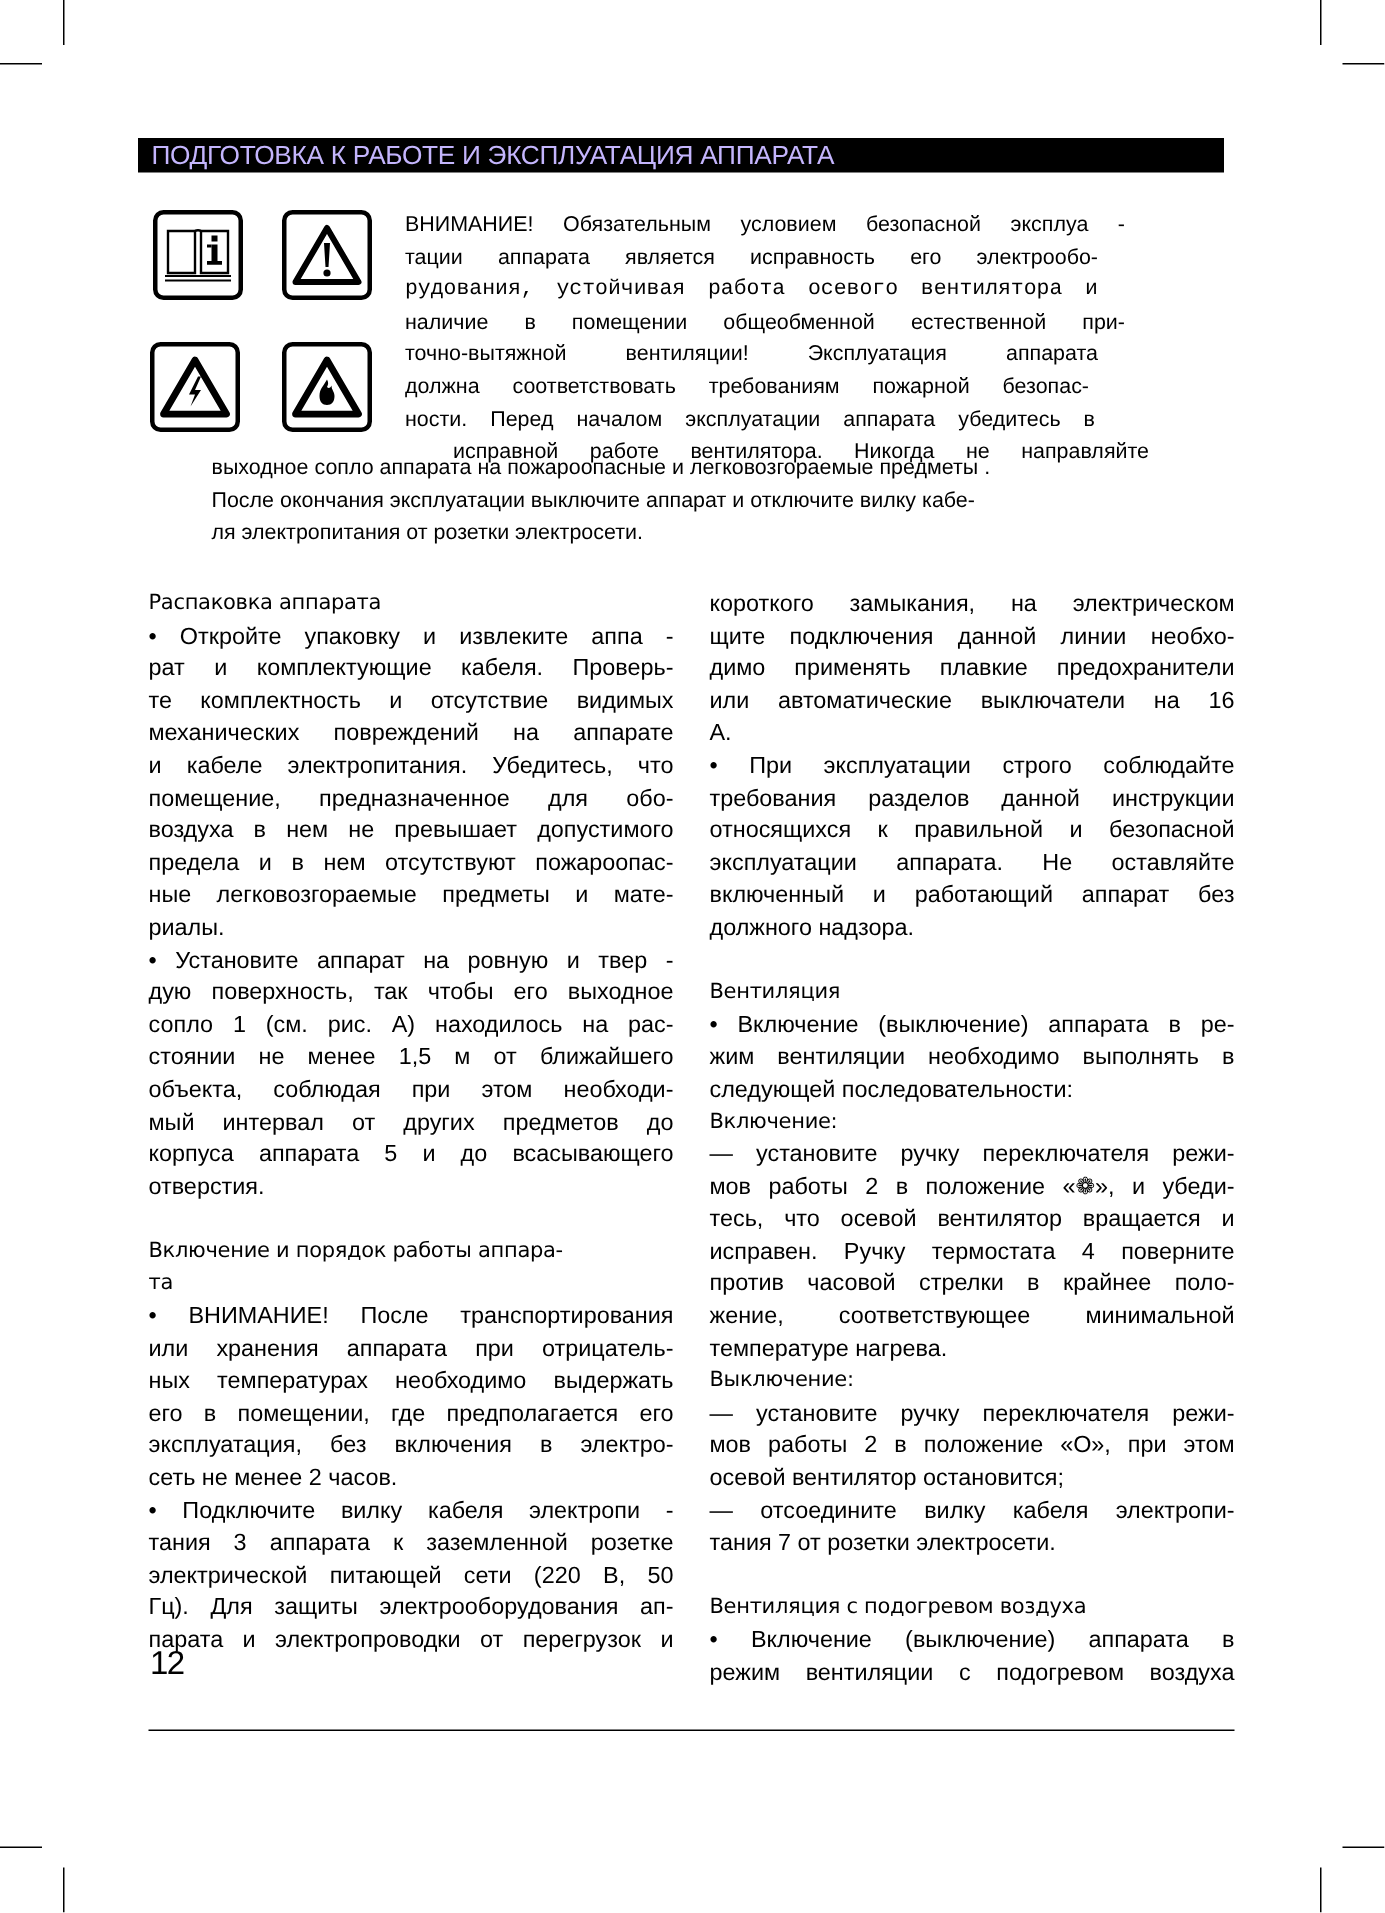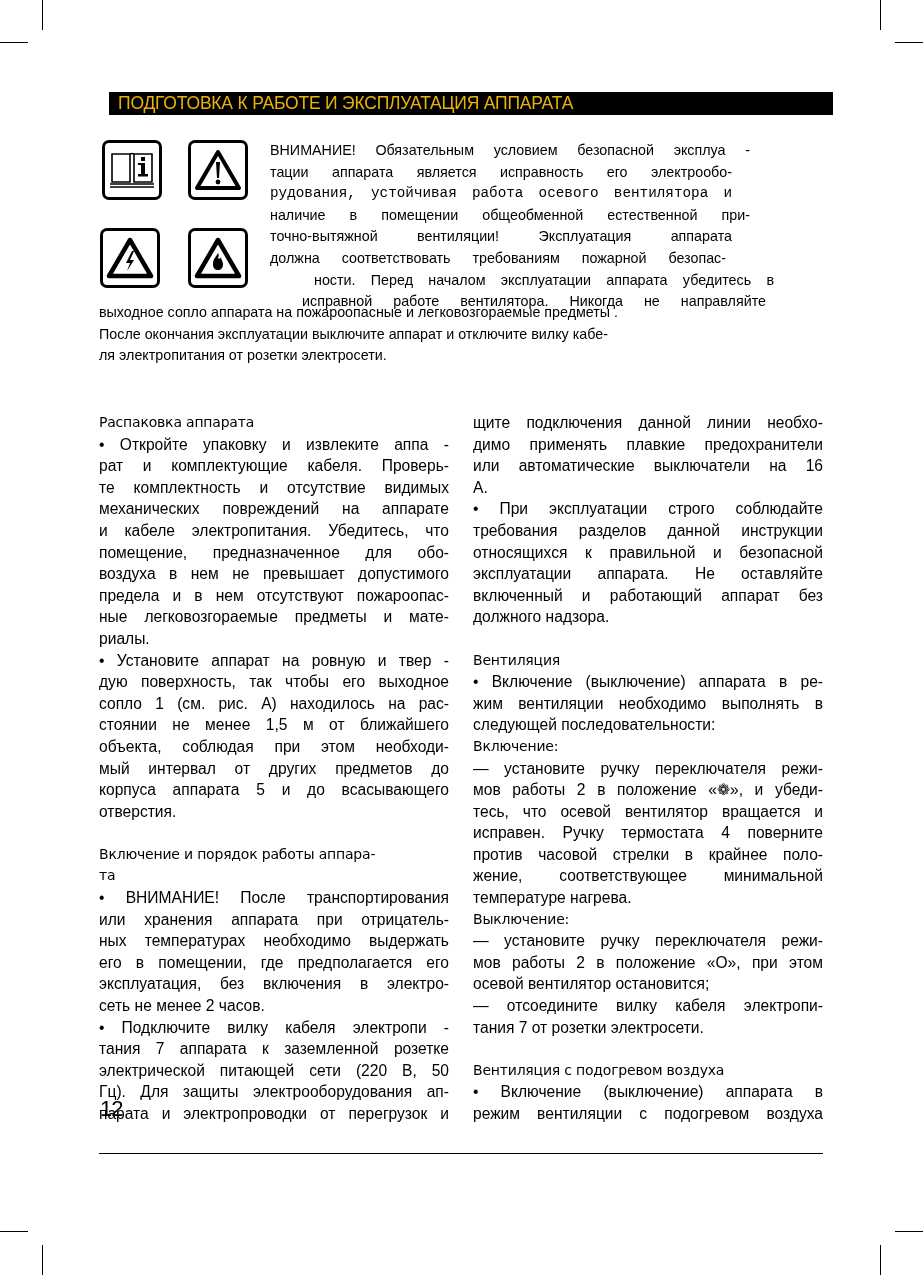--- a/index.html
+++ b/index.html
@@ -1,42 +1,42 @@
 <!DOCTYPE html>
 <html><head>
 <meta charset="utf-8">
 <style>
   html, body { margin: 0; padding: 0; background: #ffffff; }
   body { width: 923px; height: 1275px; position: relative; overflow: hidden; color: #000; }
   .crop { position: absolute; background: #000; }
   .header-bar {
-    position: absolute; left: 109px; top: 92px; width: 724px; height: 23px;
-    background: #000; color: #eab308;
+    position: absolute; left: 92px; top: 92px; width: 724px; height: 23px;
+    background: #000; color: #c4b5fd;
     font-family: "Liberation Sans", sans-serif; font-size: 17.5px;
     line-height: 23px; padding-left: 9px; box-sizing: border-box;
     letter-spacing: -0.2px; transform-origin: left; 
   }
   .icon-box {
     position: absolute; width: 60px; height: 60px;
     border: 3px solid #000; border-radius: 7px; box-sizing: border-box;
     display: flex; align-items: center; justify-content: center;
   }
   .warn-text {
     position: absolute; left: 270px; top: 140px; width: 480px;
     font-family: "Liberation Sans", sans-serif; font-size: 14.3px;
     line-height: 21.6px; text-align: justify;
   }
   .warn-text .line { display: block; white-space: nowrap; text-align-last: justify; }
   .warn-cont {
     position: absolute; left: 99px; top: 302px; width: 640px;
     font-family: "Liberation Sans", sans-serif; font-size: 14.3px; line-height: 21.6px;
   }
-  .warn-cont .line { display: block; white-space: nowrap; }
+  .warn-cont .line { display: block; white-space: nowrap; margin-left: 42px; }
   .col {
-    position: absolute; top: 412px; width: 350px;
+    position: absolute; top: 392px; width: 350px;
     font-family: "Liberation Sans", sans-serif; font-size: 15.6px; line-height: 21.6px;
   }
   .col-left { left: 99px; }
   .col-right { left: 473px; }
   .col .l { display: block; white-space: nowrap; text-align: justify; text-align-last: justify; }
   .col .l.last { text-align-last: left; }
   .col .head { display: block; font-size: 14px; font-family: "DejaVu Sans", sans-serif; letter-spacing: -0.2px; white-space: nowrap; }
   .gap { display: block; height: 21.6px; }
   .footer-rule { position: absolute; left: 99px; top: 1153px; width: 724px; height: 1.3px; background: #000; }
   .page-num {
@@ -91,21 +91,21 @@
   </svg>
 </div>
 
 <div class="warn-text">
   <span class="line">ВНИМАНИЕ! Обязательным условием безопасной эксплуа -</span>
   <span class="line" style="width:462px;">тации аппарата является исправность его электрообо-</span>
   <span class="line" style="width:462px;font-family:Liberation Mono, monospace;">рудования, устойчивая работа осевого вентилятора и</span>
   <span class="line">наличие в помещении общеобменной естественной при-</span>
   <span class="line" style="width:462px;">точно-вытяжной вентиляции! Эксплуатация аппарата</span>
   <span class="line" style="width:456px;">должна соответствовать требованиям пожарной безопас-</span>
-  <span class="line" style="width:460px;margin-left:44px;">ности. Перед началом эксплуатации аппарата убедитесь в</span>
+  <span class="line" style="width:460px;">ности. Перед началом эксплуатации аппарата убедитесь в</span>
   <span class="line" style="width:464px;margin-left:32px;">исправной работе вентилятора. Никогда не направляйте</span>
 </div>
 <div class="warn-cont">
   <span class="line">выходное сопло аппарата на пожароопасные и легковозгораемые предметы .</span>
   <span class="line">После окончания эксплуатации выключите аппарат и отключите вилку кабе-</span>
   <span class="line">ля электропитания от розетки электросети.</span>
 </div>
 
 <div class="col col-left">
   <span class="head">Распаковка аппарата</span>
@@ -130,27 +130,28 @@
   <span class="gap"></span>
   <span class="head">Включение и порядок работы аппара-</span>
   <span class="head">та</span>
   <span class="l">• ВНИМАНИЕ!   После транспортирования</span>
   <span class="l">или хранения аппарата при отрицатель-</span>
   <span class="l">ных температурах необходимо выдержать</span>
   <span class="l">его в помещении, где предполагается его</span>
   <span class="l">эксплуатация, без включения в электро-</span>
   <span class="l last">сеть не менее 2 часов.</span>
   <span class="l">• Подключите вилку кабеля электропи -</span>
-  <span class="l">тания 7 аппарата к заземленной розетке</span>
+  <span class="l">тания 3 аппарата к заземленной розетке</span>
   <span class="l">электрической питающей сети (220 В, 50</span>
   <span class="l">Гц). Для защиты электрооборудования ап-</span>
   <span class="l">парата и электропроводки от перегрузок и</span>
 </div>
 
 <div class="col col-right">
+  <span class="l">короткого замыкания, на электрическом</span>
   <span class="l">щите подключения данной линии необхо-</span>
   <span class="l">димо применять плавкие предохранители</span>
   <span class="l">или автоматические выключатели на 16</span>
   <span class="l last">А.</span>
   <span class="l">• При эксплуатации строго соблюдайте</span>
   <span class="l">требования разделов данной инструкции</span>
   <span class="l">относящихся к правильной и безопасной</span>
   <span class="l">эксплуатации аппарата. Не оставляйте</span>
   <span class="l">включенный и работающий аппарат без</span>
   <span class="l last">должного надзора.</span>

